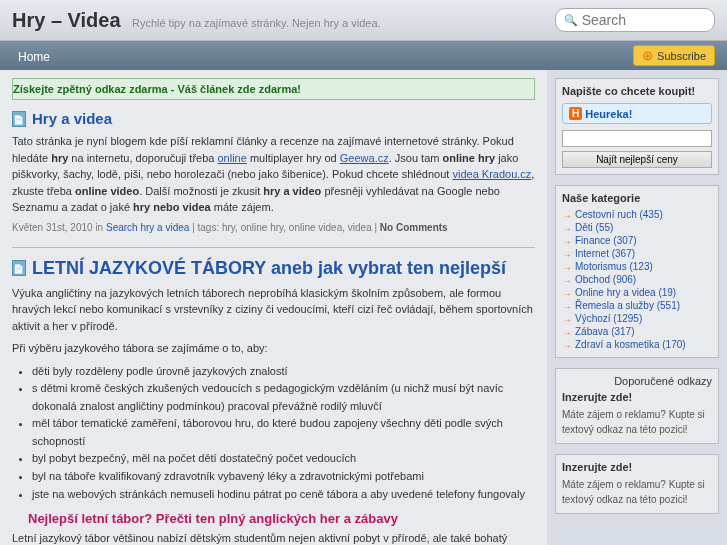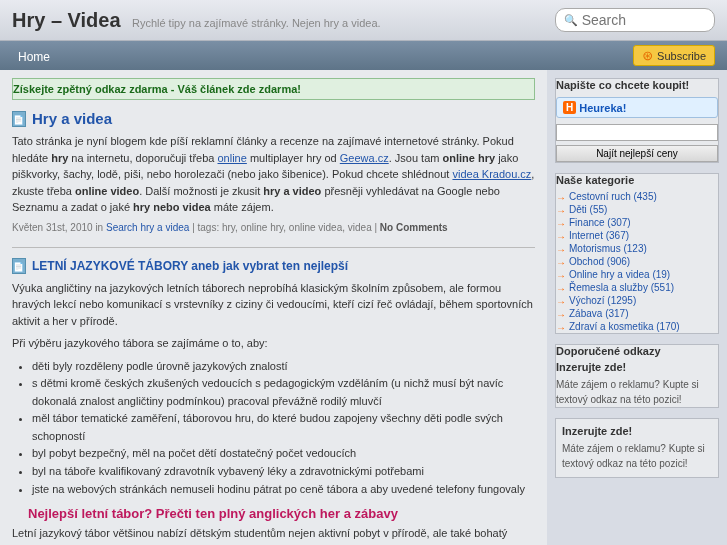--- a/index.html
+++ b/index.html
@@ -206,21 +206,21 @@
     #sidebar {
       width: 180px;
       flex-shrink: 0;
       padding: 8px 8px;
       background: #d8dce4;
     }
     .sidebar-box {
       background: #e8eaed;
       border: 1px solid #b8bcc4;
       margin-bottom: 10px;
-      padding: 0;
+      padding: 6px;
     }
     .sidebar-box-title {
       font-size: 11px;
       font-weight: bold;
       color: #333;
       margin-bottom: 6px;
     }
     .heureka-badge {
       background: #e0f0ff;
       border: 1px solid #a0c0e0;
@@ -293,23 +293,24 @@
       color: #333;
       margin-bottom: 4px;
     }
     .inspiration-icon {
       color: #aaa;
       font-size: 18px;
     }
 
     .sidebar-links-title {
       font-size: 11px;
-      font-weight: bold;
+      font-weight: normal;
       color: #333;
       margin-bottom: 4px;
+      text-align: right;
     }
 
     .inzerujte-box {
       background: #e8eaed;
       border: 1px solid #b8bcc4;
       margin-bottom: 10px;
       padding: 6px;
     }
     .inzerujte-title {
       font-size: 11px;
@@ -365,21 +366,21 @@
       <div class="article-meta">
         <span>Květen 31st, 2010 in </span><a href="#">Search hry a videa</a><span> | tags: hry, online hry, online videa, videa | </span><span class="no-comments">No Comments</span>
       </div>
     </div>
 
     <hr class="article-divider">
 
     <div class="article">
       <div class="article-title">
         <span class="doc-icon">📄</span>
-        <a href="#" class="article-title-large" style="font-size:12px;">LETNÍ JAZYKOVÉ TÁBORY aneb jak vybrat ten nejlepší</a>
+        <a href="#" class="article-title-large" style="font-size:18px;">LETNÍ JAZYKOVÉ TÁBORY aneb jak vybrat ten nejlepší</a>
       </div>
       <div class="article-body">
         <span>Výuka angličtiny na jazykových letních táborech neprobíhá klasickým školním způsobem, ale formou hravých lekcí nebo komunikací s vrstevníky z ciziny či vedoucími, kteří cizí řeč ovládají, během sportovních aktivit a her v přírodě.</span>
       </div>
       <div class="article-body" style="margin-top:4px;">
         <span>Při výběru jazykového tábora se zajímáme o to, aby:</span>
       </div>
       <ul class="bullet-list">
         <li>děti byly rozděleny podle úrovně jazykových znalostí</li>
         <li>s dětmi kromě českých zkušených vedoucích s pedagogickým vzděláním (u nichž musí být navíc dokonalá znalost angličtiny podmínkou) pracoval převážně rodilý mluvčí</li>

